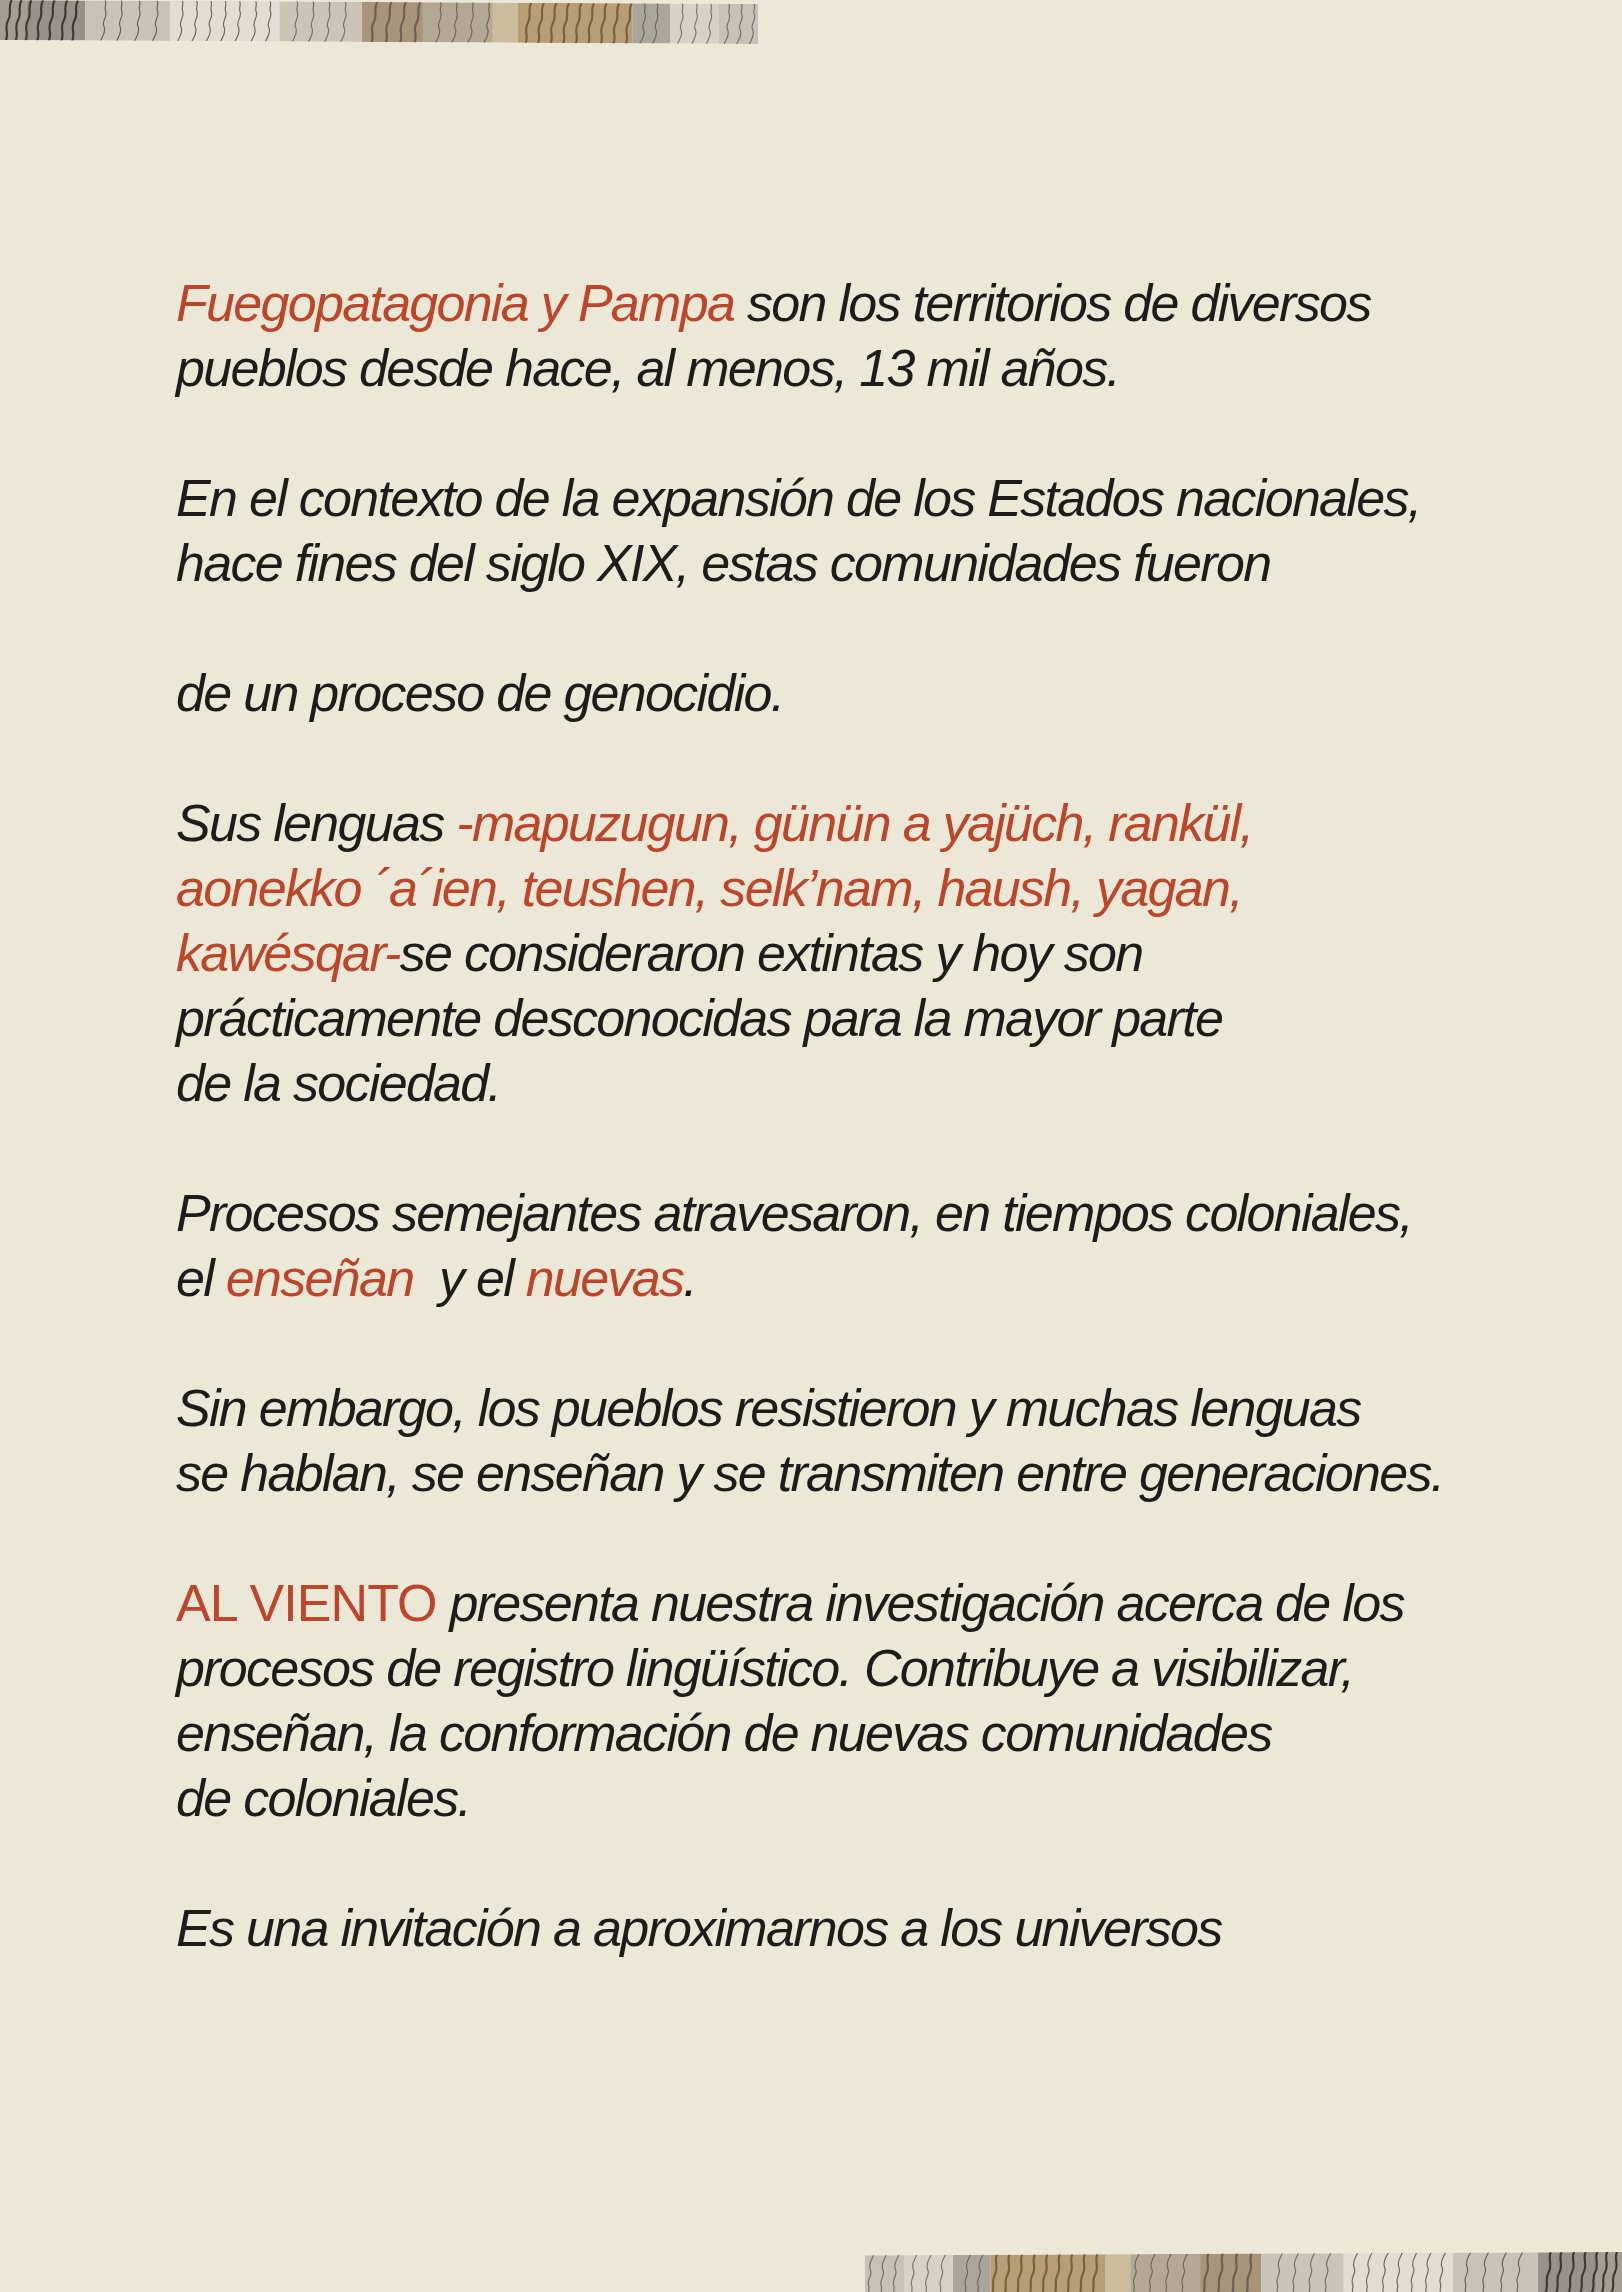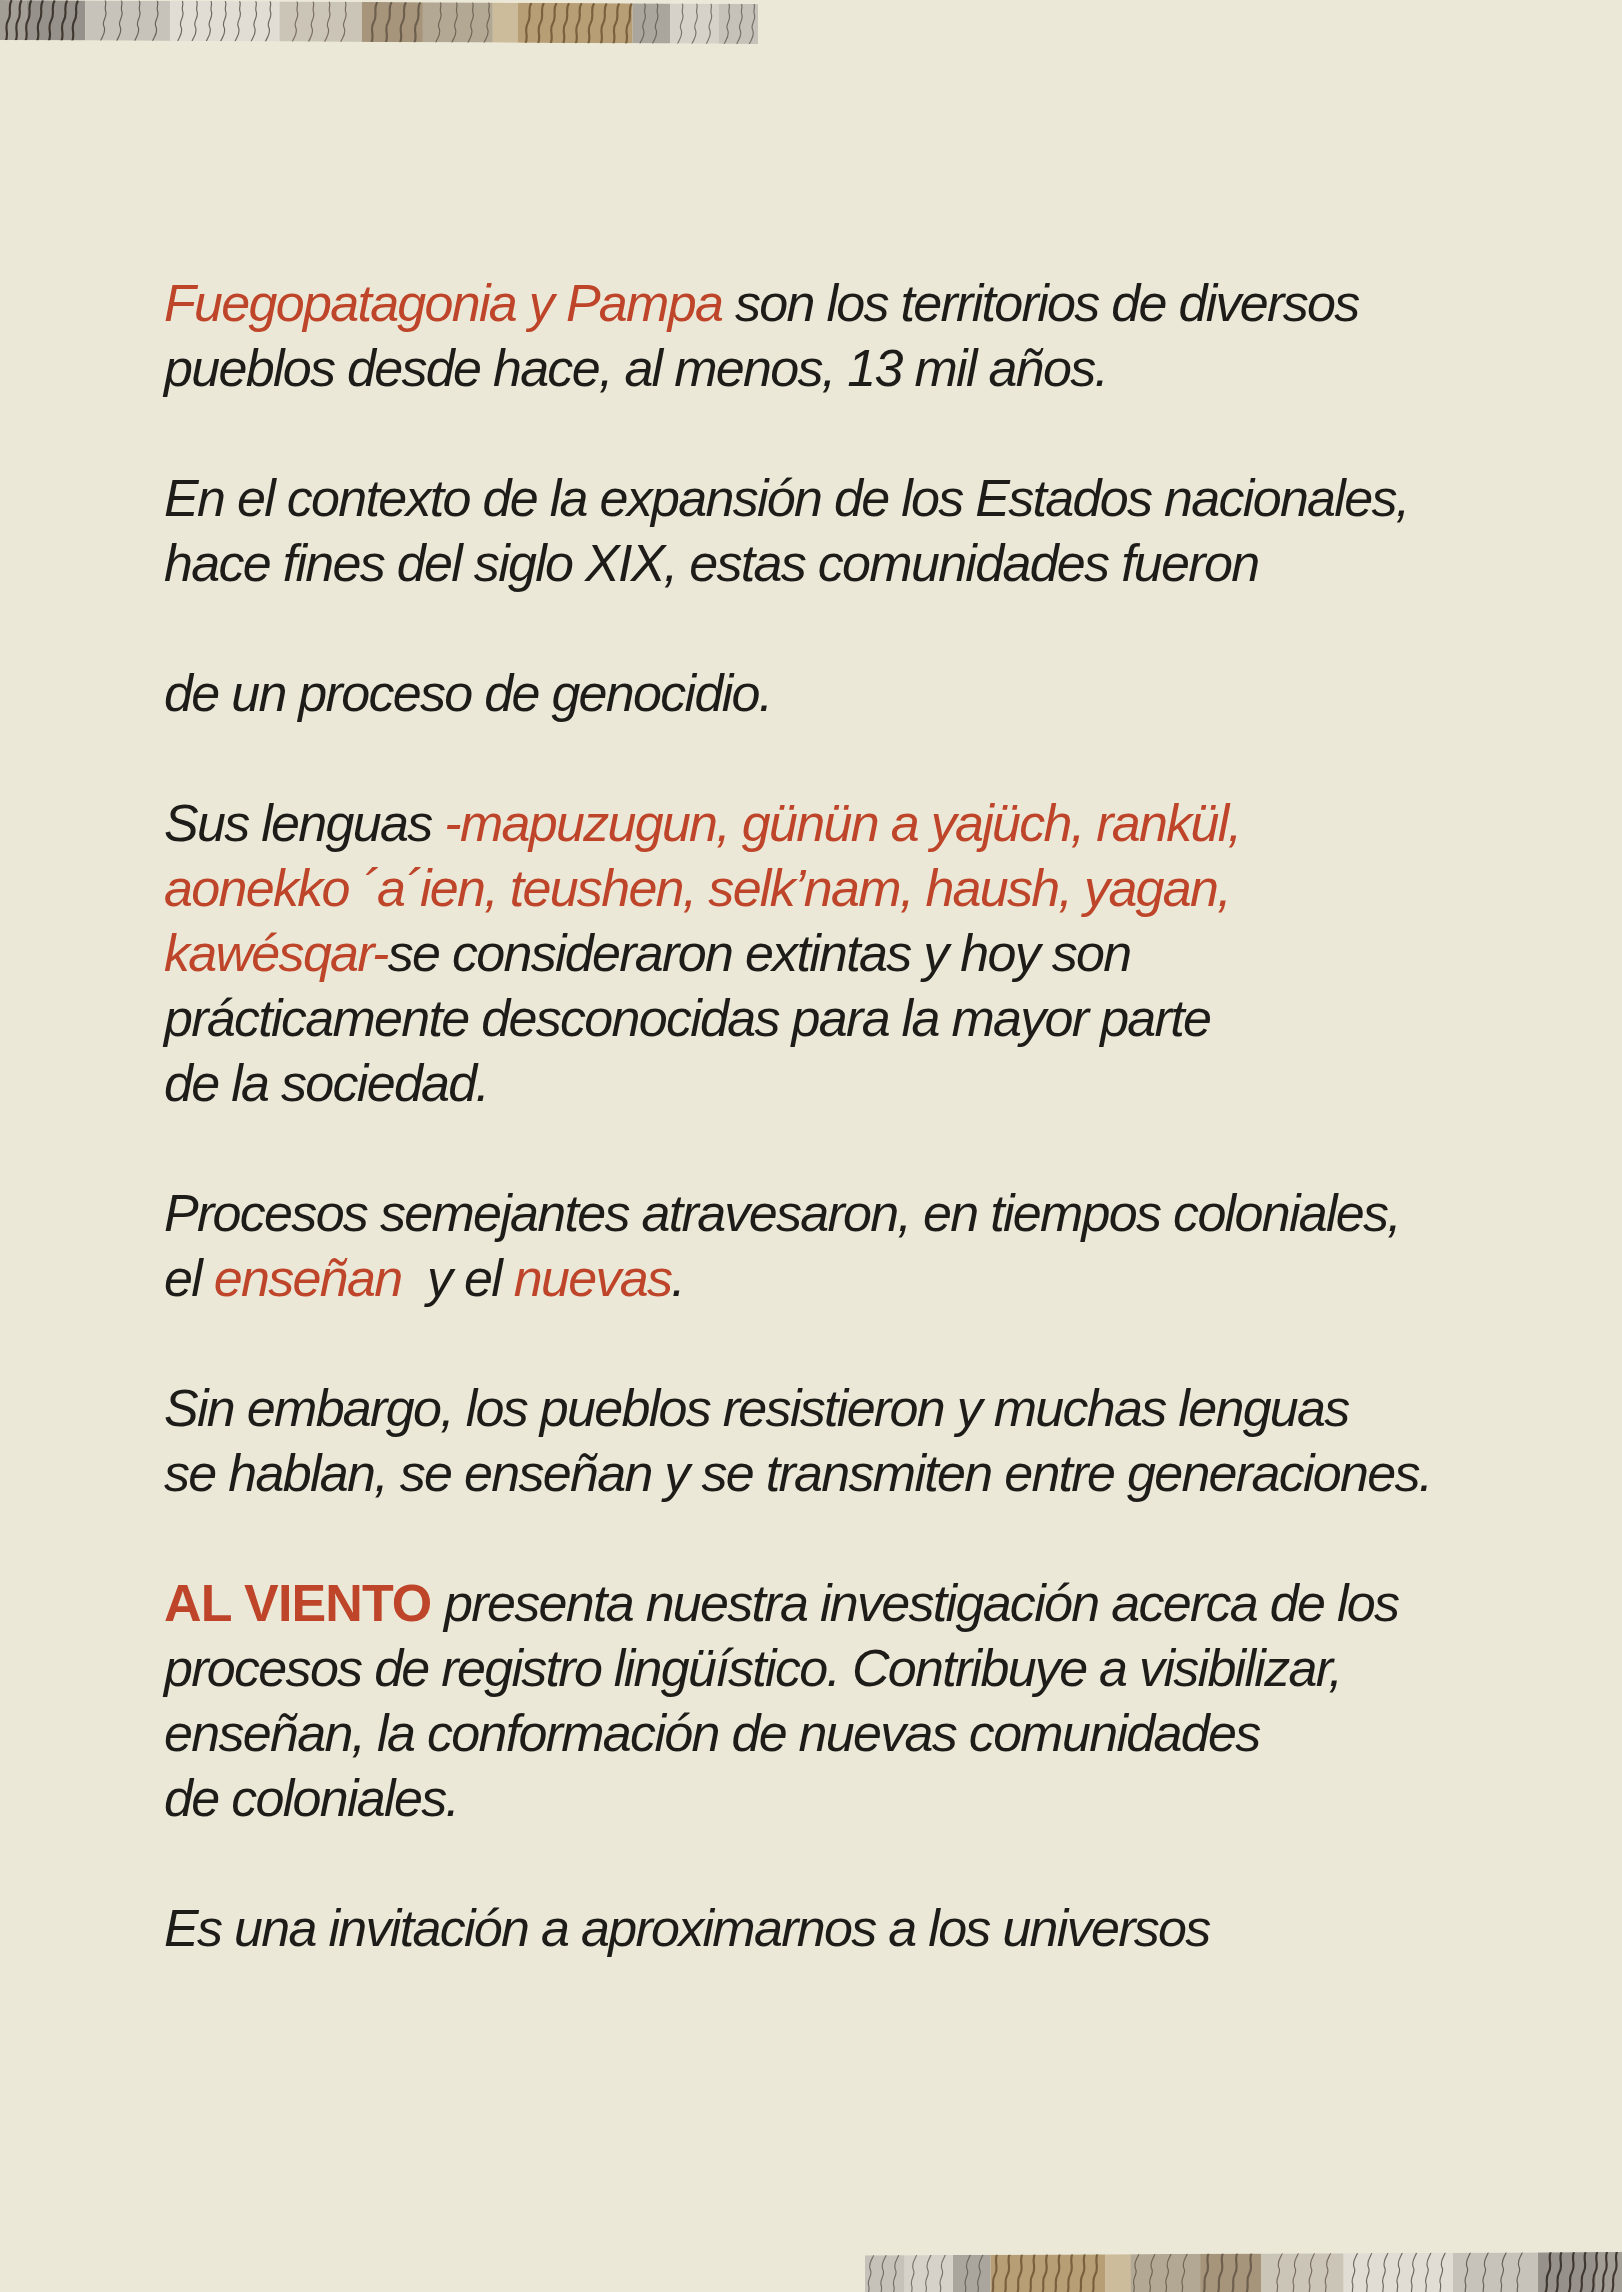--- a/index.html
+++ b/index.html
@@ -25,27 +25,27 @@
   
   .text-block{
     position:absolute;left:164px;top:271px;width:1420px;
     font-style:italic;
     font-size:52px;
     line-height:65px;
     letter-spacing:-1.7px;
     color:var(--text);
     white-space:nowrap;
   }
-  .text-block p{margin:0 0 65px 0;}
+  .text-block p{margin:0 0 65px 12px;}
   .seg-normal{color:var(--text);}
   .seg-accent{color:var(--accent);}
   .seg-accent-caps{
     color:var(--accent);
     font-style:normal;
-    font-weight:bold;
+    font-weight:normal;
     letter-spacing:-0.9px;
   }
 </style>
 </head>
 <body>
 
 <div class="page">
 
   <div class="strip strip-top">
     <svg viewBox="0 0 846 45" preserveAspectRatio="none">

